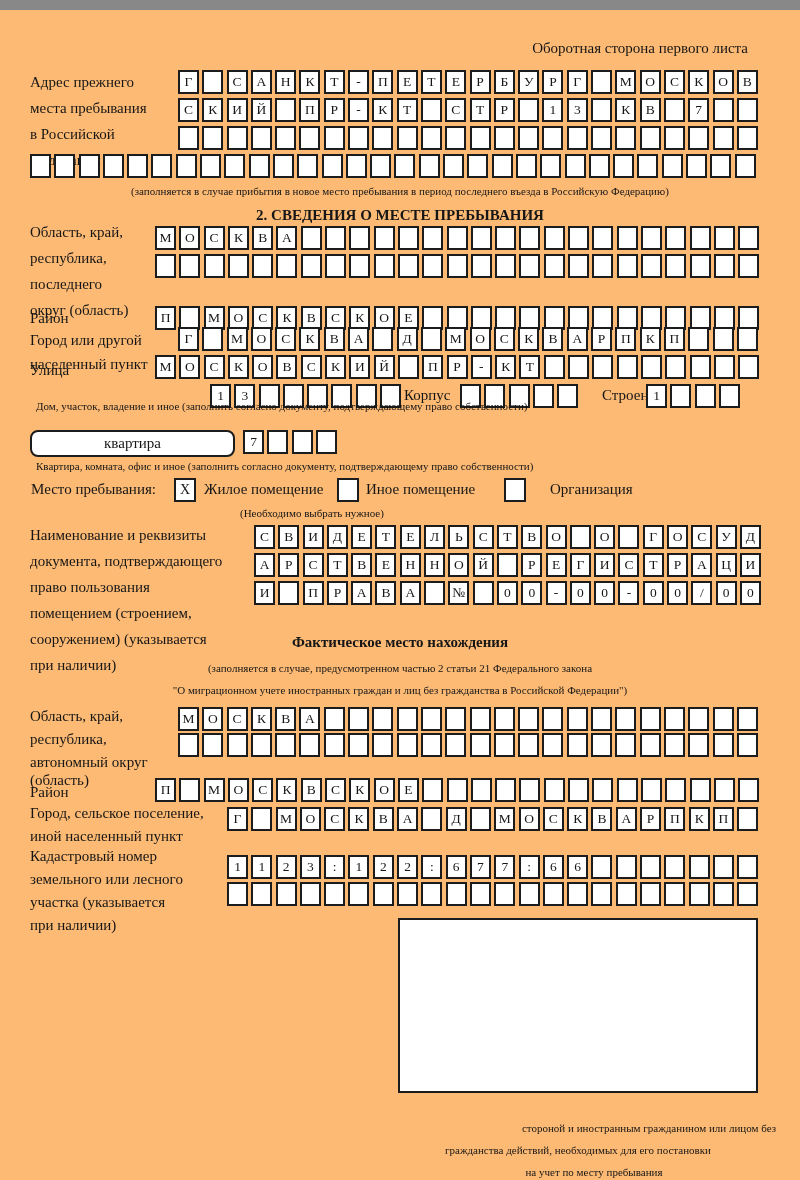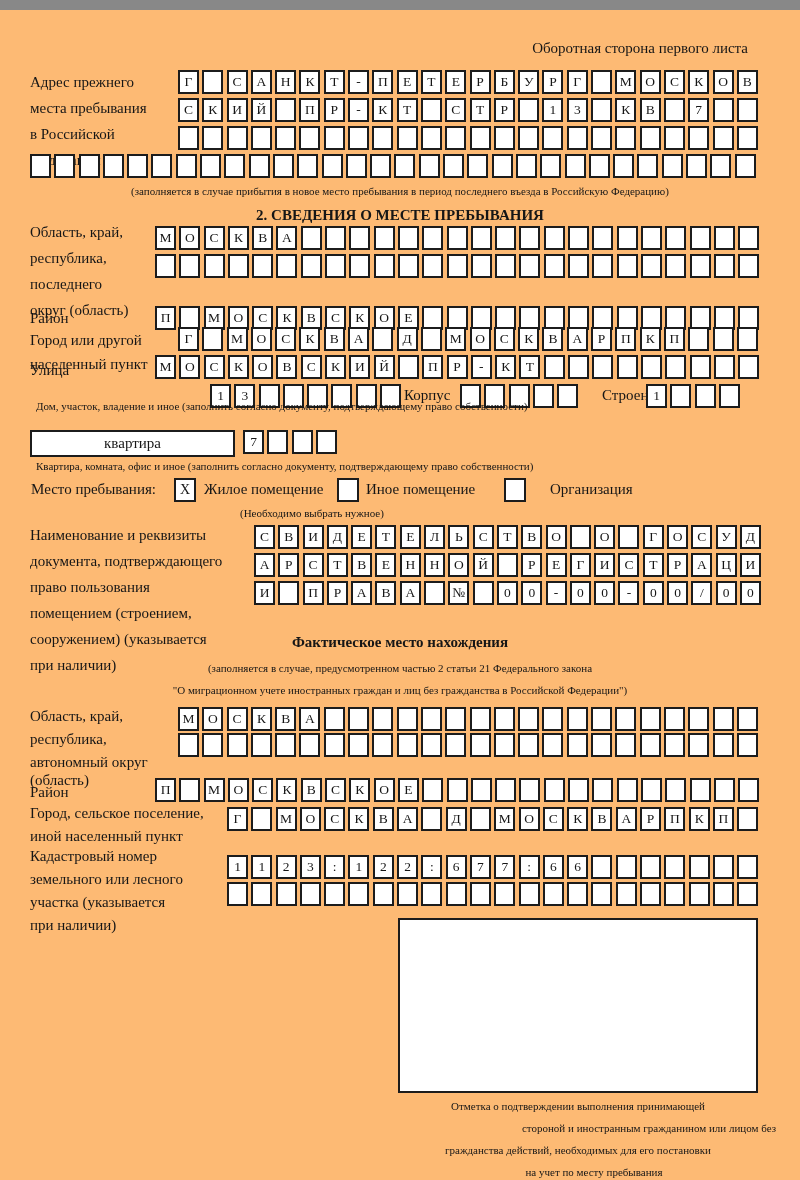--- a/index.html
+++ b/index.html
@@ -310,21 +310,21 @@
     </div>
   <div class="t" style="left:578px;top:377px;padding-left:24px;">Строение</div>
   <div class="grid" style="left:646px;top:374px;">
       <span class="cell">1</span>
       <span class="cell"></span>
       <span class="cell"></span>
       <span class="cell"></span>
     </div>
   <div class="t sm" style="left:36px;top:390px;">Дом, участок, владение и иное (заполнить согласно документу, подтверждающему право собственности)</div>
 
-  <div class="wbox" style="left:30px;top:420px;width:201px;height:23px;">квартира</div>
+  <div class="wbox" style="left:30px;top:420px;width:201px;height:23px;border-radius:8px;">квартира</div>
   <div class="grid" style="left:243px;top:420px;">
       <span class="cell">7</span>
       <span class="cell"></span>
       <span class="cell"></span>
       <span class="cell"></span>
     </div>
   <div class="t sm" style="left:36px;top:450px;">Квартира, комната, офис и иное (заполнить согласно документу, подтверждающему право собственности)</div>
 
   <div class="t" style="left:31px;top:471px;">Место пребывания:</div>
   <div class="chk" style="left:174px;top:468px;">X</div>
@@ -575,18 +575,17 @@
       <span class="cell"></span>
       <span class="cell"></span>
       <span class="cell"></span>
       <span class="cell"></span>
       <span class="cell"></span>
       <span class="cell"></span>
       <span class="cell"></span>
     </div>
 
   <div class="stamp" style="left:398px;top:908px;width:356px;height:171px;"></div>
-  <div class="t sm" style="left:380px;top:1090px;width:396px;text-align:center;">Отметка о подтверждении выполнения принимающей</div>
   <div class="t sm" style="left:380px;top:1112px;width:396px;text-align:right;">стороной и иностранным гражданином или лицом без</div>
   <div class="t sm" style="left:380px;top:1134px;width:396px;text-align:center;">гражданства действий, необходимых для его постановки</div>
   <div class="t sm" style="left:396px;top:1156px;width:396px;text-align:center;">на учет по месту пребывания</div>
 
 </div>
 
 </body></html>

